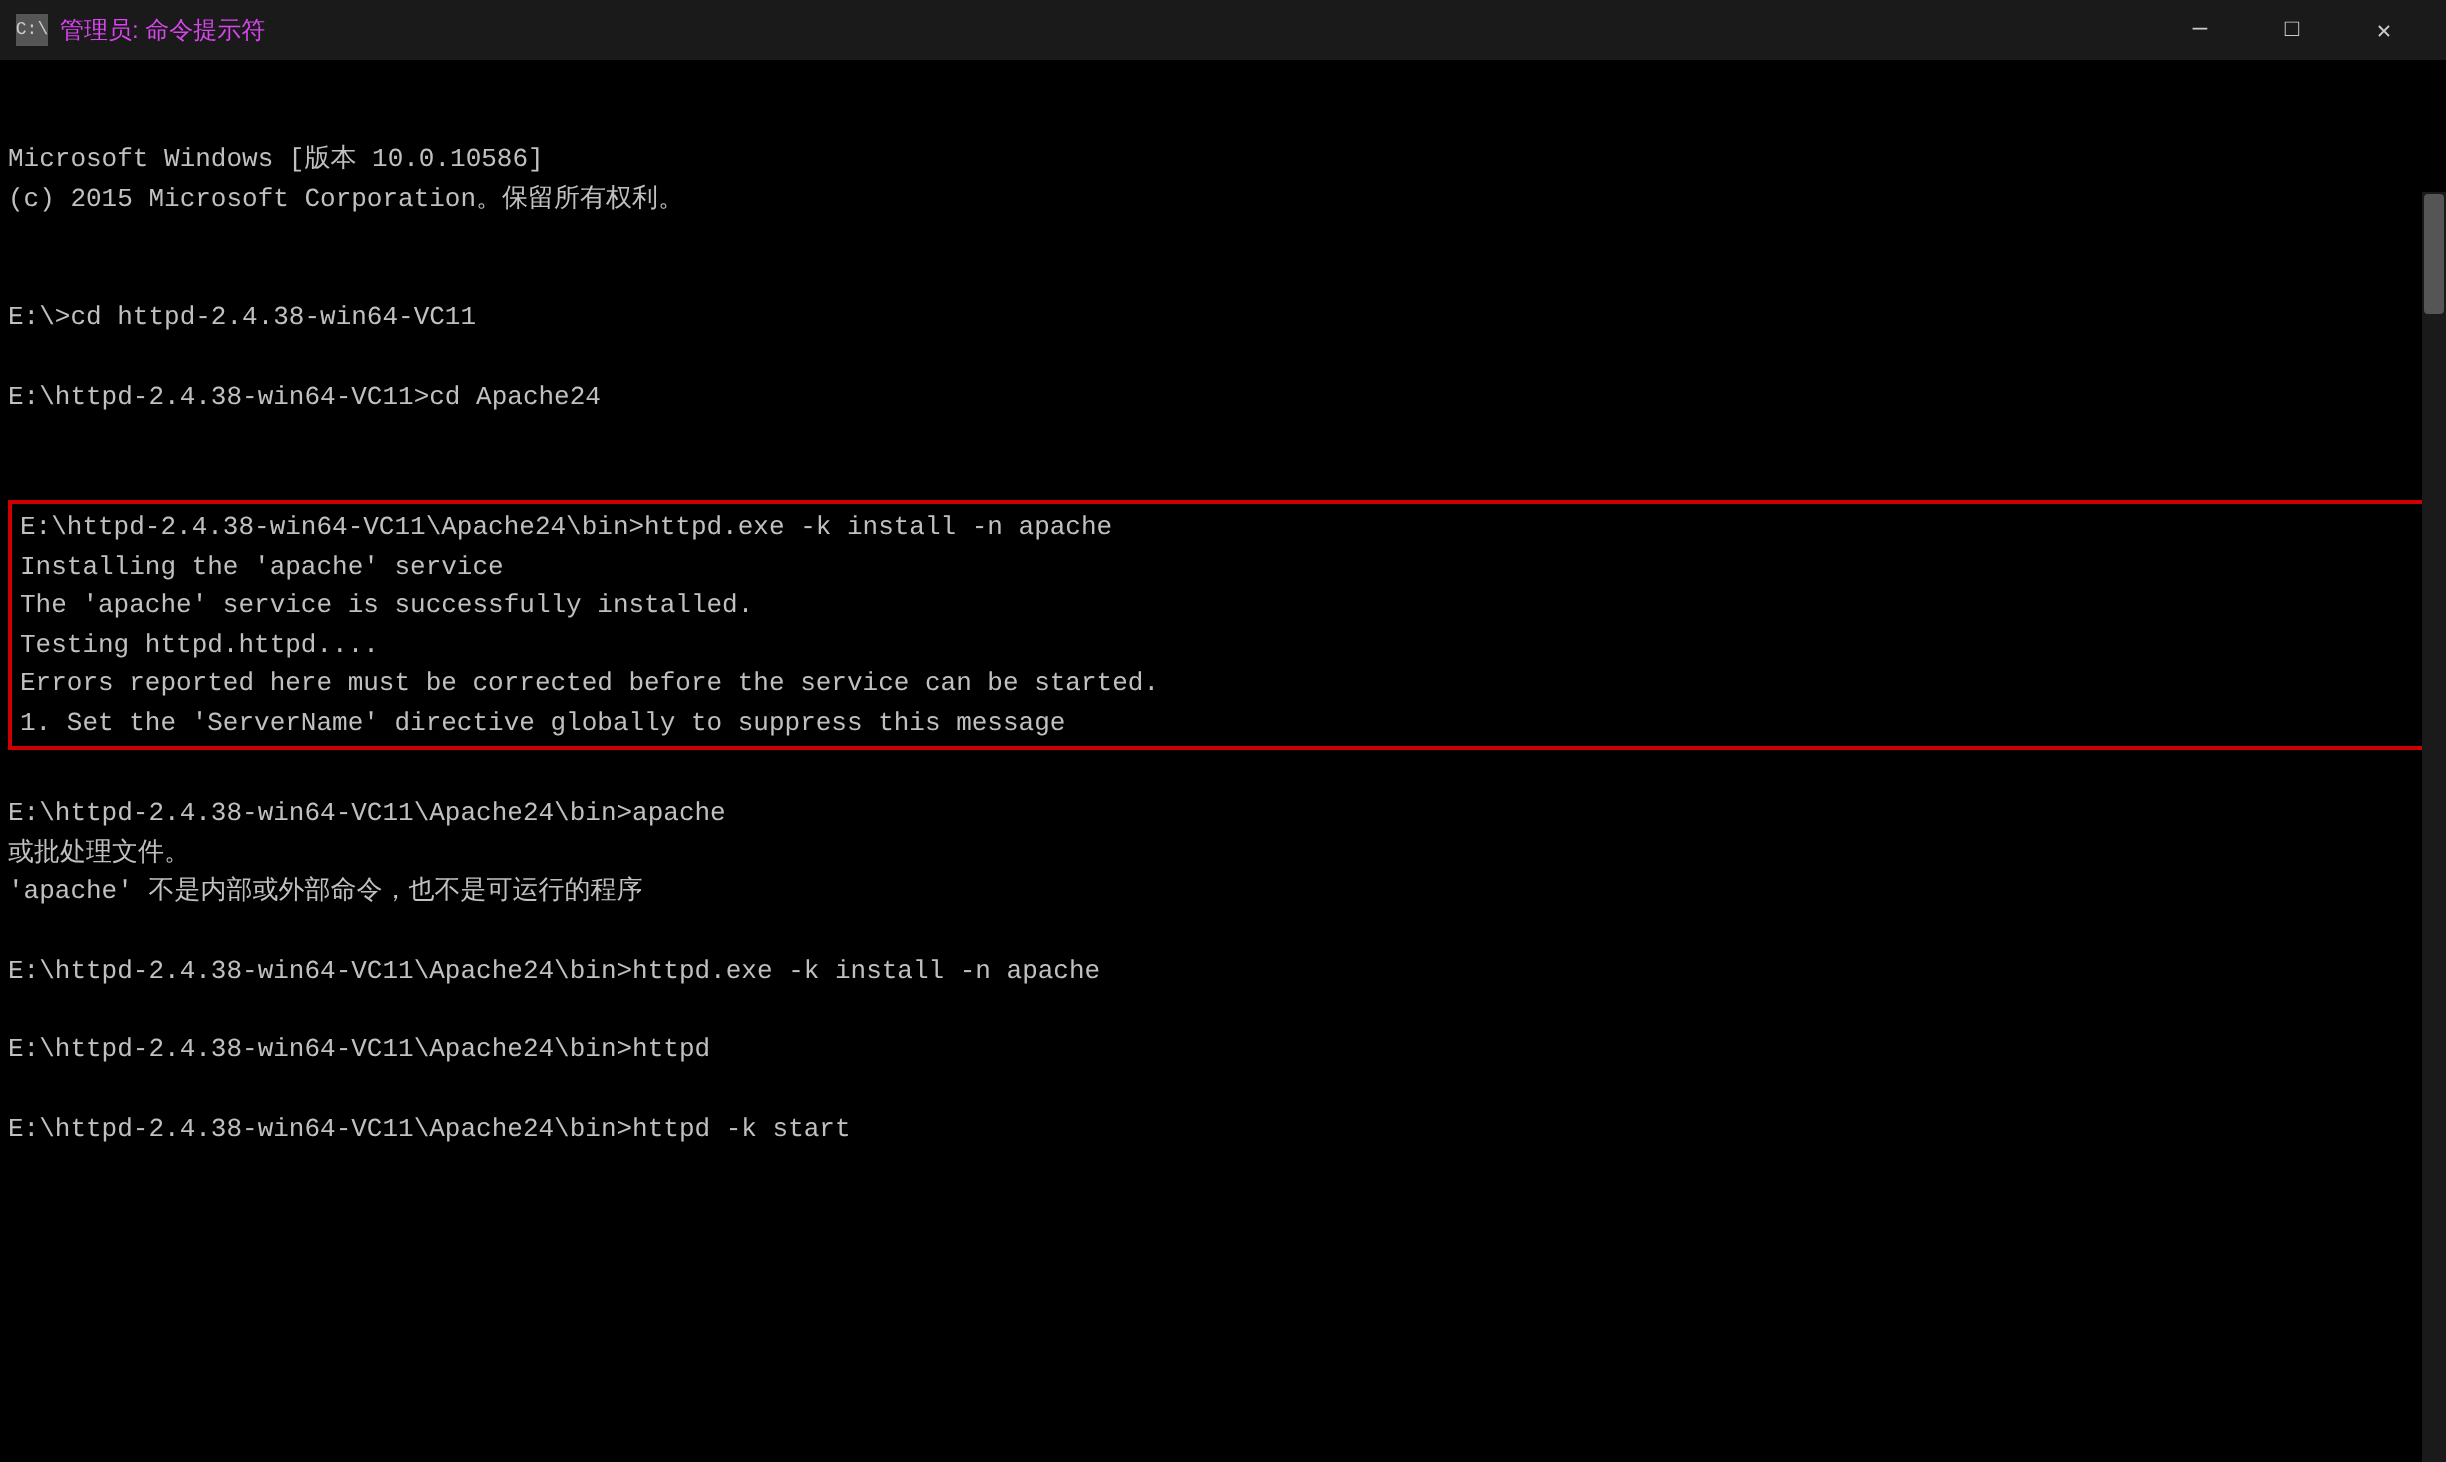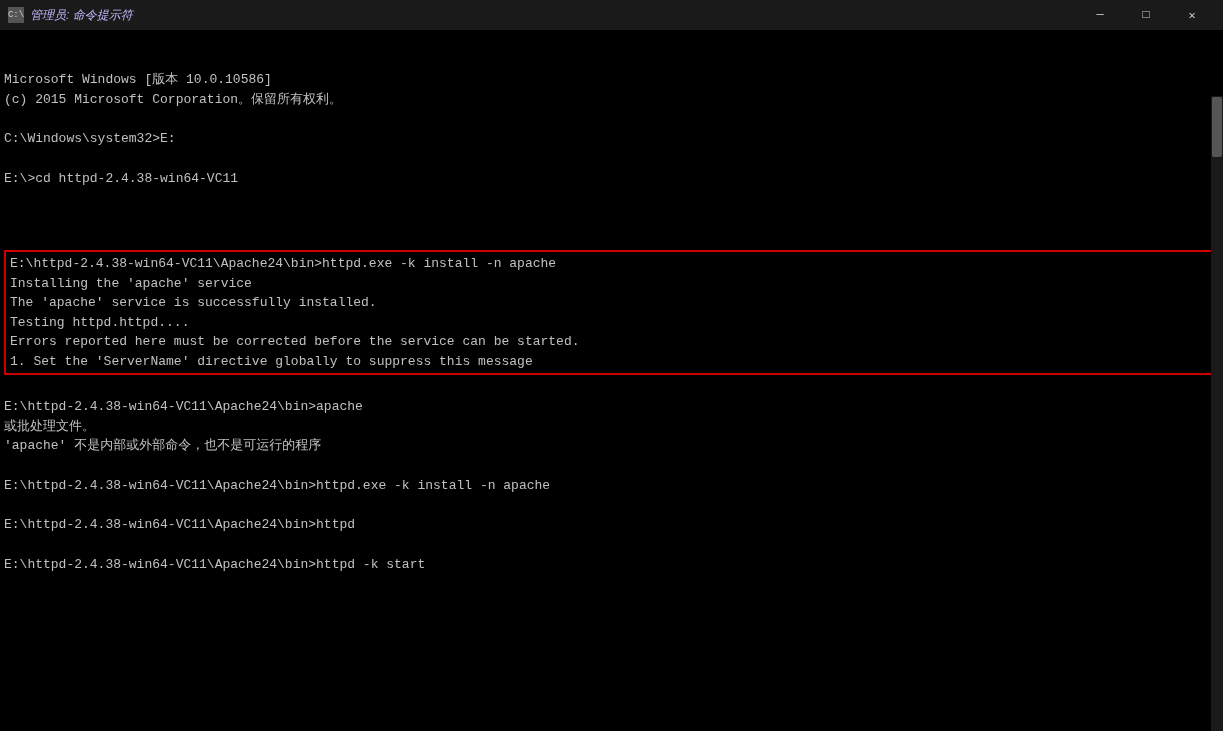--- a/index.html
+++ b/index.html
@@ -31,22 +31,21 @@
       display: flex;
       align-items: center;
       justify-content: center;
       font-size: 10px;
       color: #ccc;
     }
     .titlebar-title {
       flex: 1;
       font-family: 'Microsoft YaHei', Arial, sans-serif;
       font-size: 12px;
-      color: #c4b5fd;
-      font-style: italic;
+      color: #d946ef;
     }
     .titlebar-buttons {
       display: flex;
       gap: 0;
     }
     .titlebar-btn {
       width: 46px;
       height: 30px;
       display: flex;
       align-items: center;
@@ -135,24 +134,24 @@
     <div class="titlebar-btn">□</div>
     <div class="titlebar-btn close">✕</div>
   </div>
 </div>
 
 <div class="terminal">
 
   <div class="line">Microsoft Windows [版本 10.0.10586]</div>
   <div class="line">(c) 2015 Microsoft Corporation。保留所有权利。</div>
   <div class="line empty"></div>
-  <div class="line">C:\Windows\system32&gt;E:</div>
   <div class="line empty"></div>
   <div class="line">E:\&gt;cd httpd-2.4.38-win64-VC11</div>
   <div class="line empty"></div>
+  <div class="line">E:\httpd-2.4.38-win64-VC11&gt;cd Apache24</div>
   <div class="line empty"></div>
   <div class="line empty"></div>
 
   <div class="highlight-box">
     <div class="line">E:\httpd-2.4.38-win64-VC11\Apache24\bin&gt;httpd.exe -k install -n apache</div>
     <div class="line">Installing the 'apache' service</div>
     <div class="line">The 'apache' service is successfully installed.</div>
     <div class="line">Testing httpd.httpd....</div>
     <div class="line">Errors reported here must be corrected before the service can be started.</div>
     <div class="line">1. Set the 'ServerName' directive globally to suppress this message</div>

